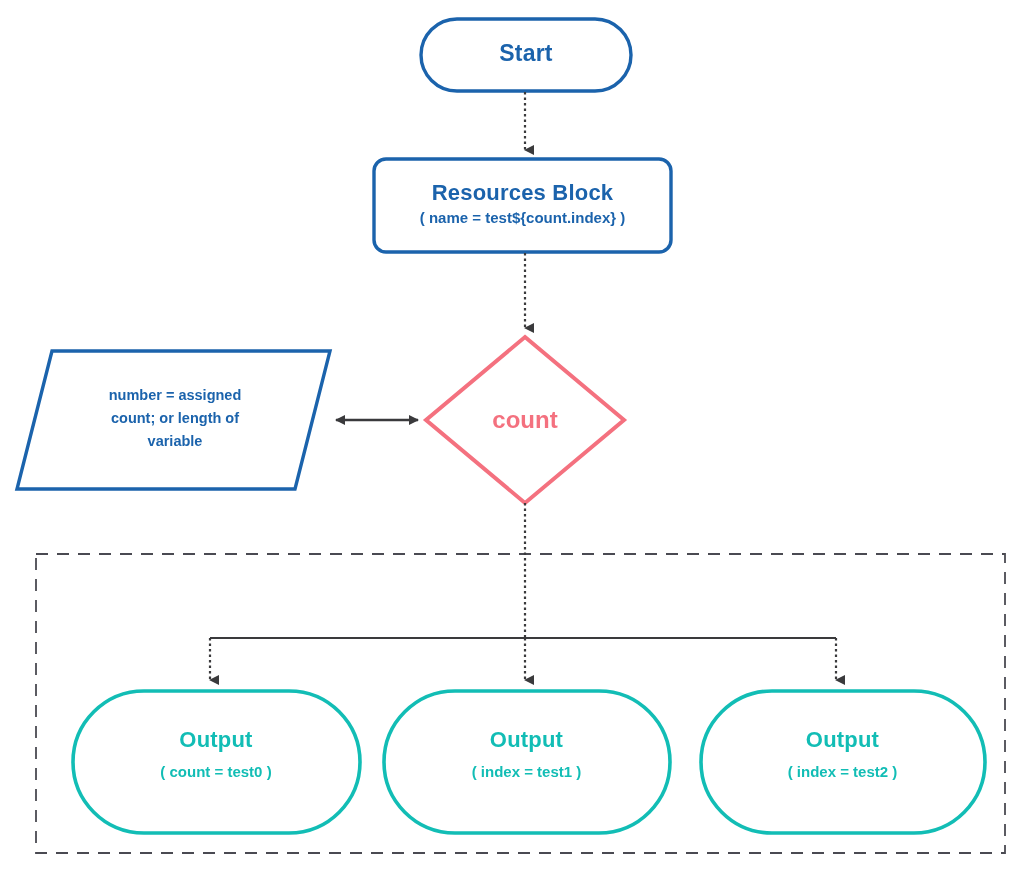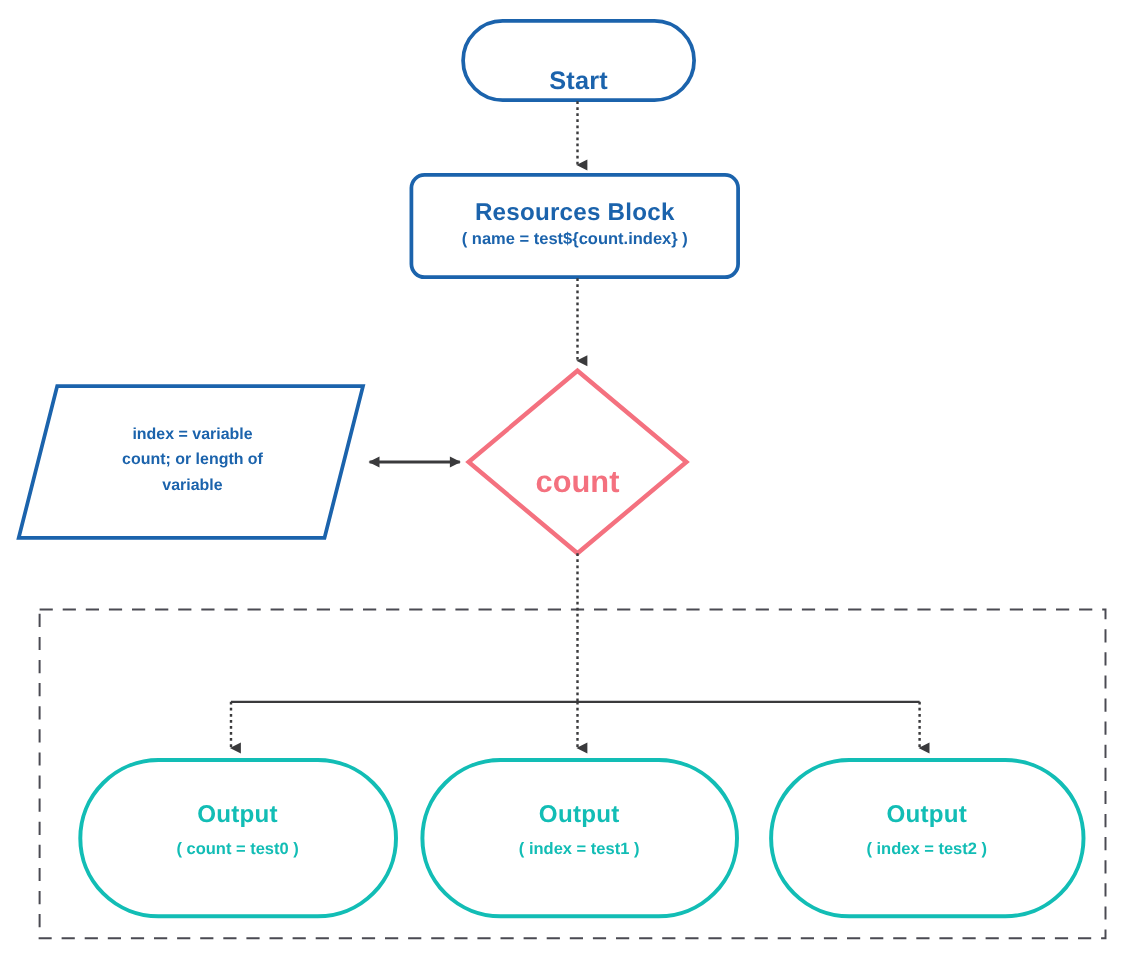--- a/index.html
+++ b/index.html
@@ -38,21 +38,20 @@
   .sub-line {
     font-weight: bold;
   }
   
   .start-text {
     left: 420px;
     top: 40px;
     width: 212px;
     font-size: 23px;
     color: #1B63AC;
-    margin-top: 20px;
   }
   
   .resources-text {
     left: 373px;
     top: 180px;
     width: 299px;
     color: #1B63AC;
   }
   .resources-text .title-line { font-size: 22px; line-height: 26px; }
   .resources-text .sub-line  { font-size: 15px; line-height: 24px; }
@@ -62,23 +61,23 @@
     top: 384px;
     width: 230px;
     font-size: 14.5px;
     line-height: 23px;
     font-weight: bold;
     color: #1B63AC;
   }
   
   .diamond-text {
     left: 425px;
-    top: 422px;
+    top: 406px;
     width: 200px;
-    font-size: 28px;
+    font-size: 24px;
     font-weight: bold;
     color: #F4717F;
   }
   
   .output-text {
     color: #12BDB5;
     top: 725px;
     text-align: center;
   }
   .output-text .title-line { font-size: 22px; line-height: 30px; }
@@ -137,21 +136,21 @@
   <div class="node-label start-text">
     <div class="title-line">Start</div>
   </div>
 
   <div class="node-label resources-text">
     <div class="title-line">Resources Block</div>
     <div class="sub-line">( name = test${count.index} )</div>
   </div>
 
   <div class="node-label parallelogram-text">
-    <div>index = variable</div>
+    <div>number = assigned</div>
     <div>count; or length of</div>
     <div>variable</div>
   </div>
 
   <div class="node-label diamond-text">
     <div>count</div>
   </div>
 
   <div class="node-label output-text output-0">
     <div class="title-line">Output</div>

